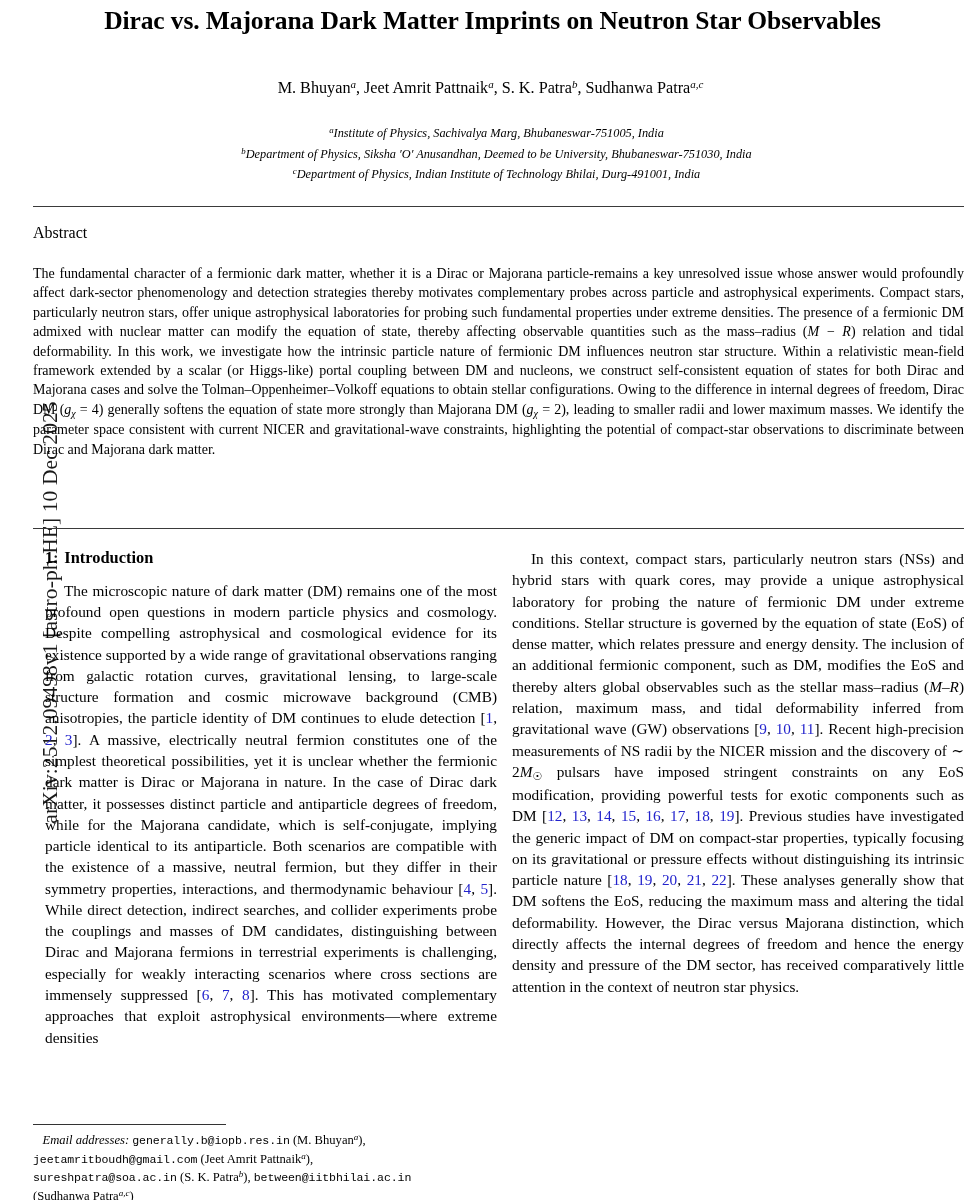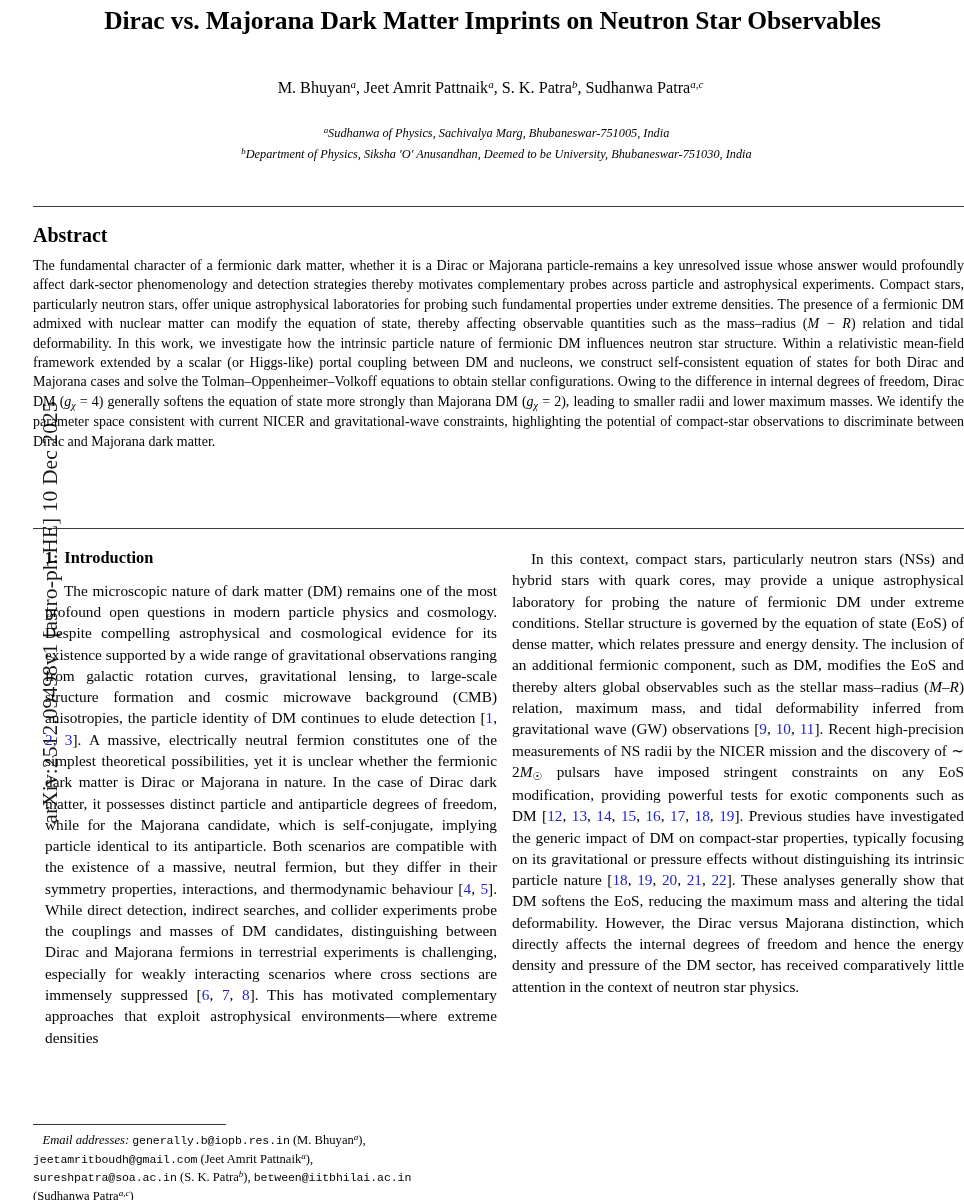--- a/index.html
+++ b/index.html
@@ -82,23 +82,23 @@
   #rule-bottom { position: absolute; top: 528px; left: 0; }
 
   
   #abstract-block {
     position: absolute;
     top: 224px;
     left: 0;
     width: 931px;
   }
   #abstract-heading {
-    font-size: 20px;
-    font-weight: bold;
-    margin-bottom: 9px;
+    font-size: 16px;
+    font-weight: normal;
+    margin-bottom: 22px;
   }
   #abstract-text {
     font-size: 14px;
     line-height: 1.385;
     text-align: justify;
     text-justify: inter-word;
     hyphens: manual;
   }
 
   
@@ -169,22 +169,23 @@
 
 <div id="page">
 
   <h1 id="title">Dirac vs. Majorana Dark Matter Imprints on Neutron Star Observables</h1>
 
   <div id="authors">
     <span>M. Bhuyan</span><sup class="au">a</sup><span>, </span><span>Jeet Amrit Pattnaik</span><sup class="au">a</sup><span>, </span><span>S. K. Patra</span><sup class="au">b</sup><span>, </span><span>Sudhanwa Patra</span><sup class="au">a,c</sup>
   </div>
 
   <div id="affiliations">
-    <div><sup class="af">a</sup><span>Sudhanwa of Physics, Sachivalya Marg, Bhubaneswar-751005, India</span></div>
+    <div><sup class="af">a</sup><span>Institute of Physics, Sachivalya Marg, Bhubaneswar-751005, India</span></div>
     <div><sup class="af">b</sup><span>Department of Physics, Siksha ′O′ Anusandhan, Deemed to be University, Bhubaneswar-751030, India</span></div>
+    <div><sup class="af">c</sup><span>Department of Physics, Indian Institute of Technology Bhilai, Durg-491001, India</span></div>
   </div>
 
   <hr class="rule" id="rule-top">
   <hr class="rule" id="rule-bottom">
 
   <div id="abstract-block">
     <div id="abstract-heading">Abstract</div>
     <div id="abstract-text">The fundamental character of a fermionic dark matter, whether it is a Dirac or Majorana particle-remains a key unresolved issue whose answer would profoundly affect dark-sector phenomenology and detection strategies thereby motivates complementary probes across particle and astrophysical experiments. Compact stars, particularly neutron stars, offer unique astrophysical laboratories for probing such fundamental properties under extreme densities. The presence of a fermionic DM admixed with nuclear matter can modify the equation of state, thereby affecting observable quantities such as the mass–radius (<span class="mathit">M − R</span>) relation and tidal deformability. In this work, we investigate how the intrinsic particle nature of fermionic DM influences neutron star structure. Within a relativistic mean-field framework extended by a scalar (or Higgs-like) portal coupling between DM and nucleons, we construct self-consistent equation of states for both Dirac and Majorana cases and solve the Tolman–Oppenheimer–Volkoff equations to obtain stellar configurations. Owing to the difference in internal degrees of freedom, Dirac DM (<span class="mathit">g<span class="sub">χ</span></span> = 4) generally softens the equation of state more strongly than Majorana DM (<span class="mathit">g<span class="sub">χ</span></span> = 2), leading to smaller radii and lower maximum masses. We identify the parameter space consistent with current NICER and gravitational-wave constraints, highlighting the potential of compact-star observations to discriminate between Dirac and Majorana dark matter.</div>
   </div>
 

